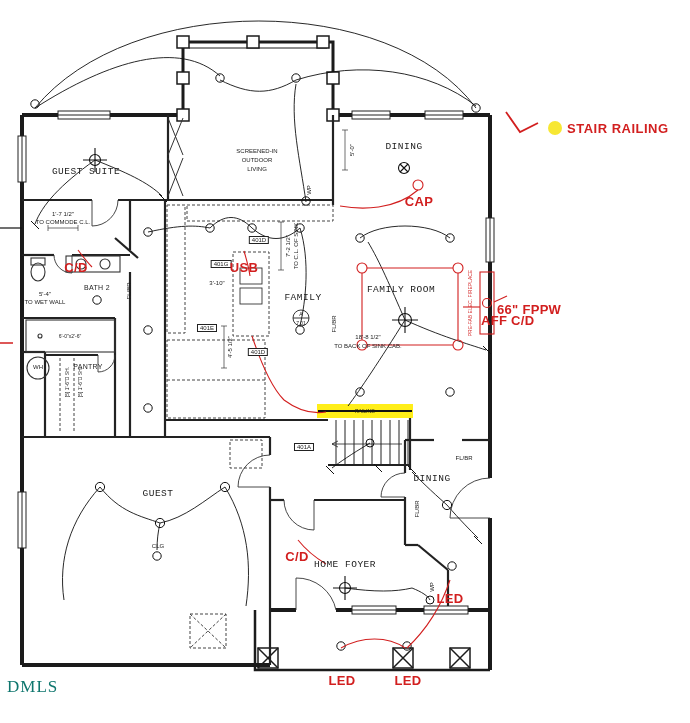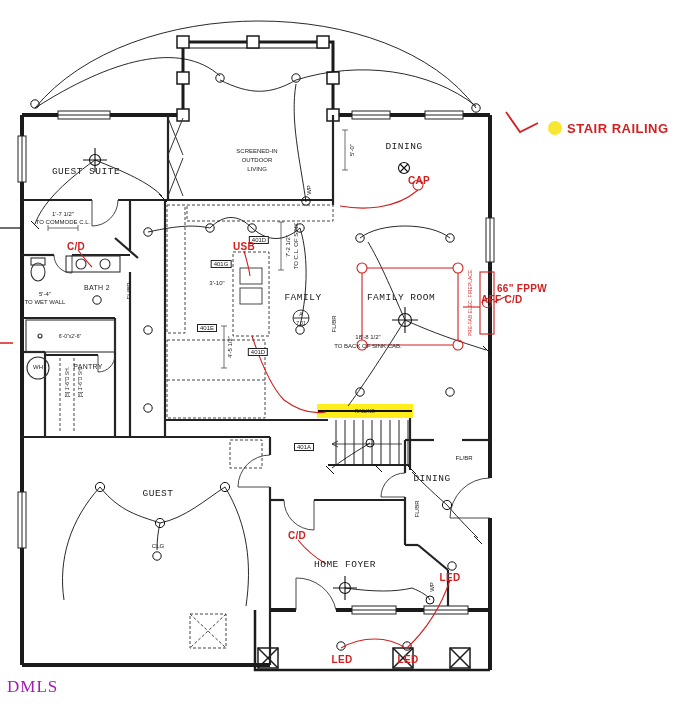--- a/index.html
+++ b/index.html
@@ -5,26 +5,26 @@
   html,body{margin:0;padding:0;background:#ffffff;}
   .canvas{position:relative;width:690px;height:723px;background:#fff;overflow:hidden;
           font-family:"Liberation Sans",sans-serif;color:#1b1b1b;}
   .plan-svg{position:absolute;left:0;top:0;}
   .lbl{position:absolute;white-space:nowrap;transform:translate(-50%,-50%);line-height:1;}
   .room{font-size:9.5px;letter-spacing:.5px;font-family:Liberation Mono, monospace;}
   .tiny{font-size:7px;letter-spacing:.3px;}
   .micro{font-size:6px;}
   .nano{font-size:5px;}
   .vert{transform:translate(-50%,-50%) rotate(-90deg);}
-  .redlbl{color:#d21f1f;font-size:10px;font-weight:bold;letter-spacing:.3px;}
+  .redlbl{color:#d21f1f;font-size:13px;font-weight:bold;letter-spacing:.3px;margin-top:20px;}
   .rednano{color:#d21f1f;font-size:5px;}
   .boxed{font-size:6px;border:1px solid #222;background:#fff;padding:0 2px;}
   .anchorL{transform:translate(0,-50%);}
   .legend-lbl{color:#d21f1f;font-size:13px;font-weight:600;letter-spacing:.5px;}
-  .watermark{font-family:"Liberation Serif",serif;font-size:17px;color:#a21caf;letter-spacing:1px;}
+  .watermark{font-family:"Liberation Serif",serif;font-size:17px;color:#0f766e;letter-spacing:1px;}
 </style>
 </head>
 <body>
 
 <div class="canvas">
 
   <svg class="plan-svg" width="690" height="723" viewBox="0 0 690 723">
 
     <g stroke="#1b1b1b" fill="none" stroke-width="4">
       <path d="M22,115 H183"></path>
@@ -283,21 +283,21 @@
 
     <circle cx="555" cy="128" r="7" fill="#f7e733"></circle>
   </svg>
 
   <div class="lbl room" style="left:86px;top:172px">GUEST SUITE</div>
   <div class="lbl micro" style="left:257px;top:151px">SCREENED-IN</div>
   <div class="lbl micro" style="left:257px;top:160px">OUTDOOR</div>
   <div class="lbl micro" style="left:257px;top:169px">LIVING</div>
   <div class="lbl room" style="left:404px;top:147px">DINING</div>
   <div class="lbl room" style="left:303px;top:298px">FAMILY</div>
-  <div class="lbl room" style="left:401px;top:298px">FAMILY ROOM</div>
+  <div class="lbl room" style="left:401px;top:290px">FAMILY ROOM</div>
   <div class="lbl room" style="left:158px;top:494px">GUEST</div>
   <div class="lbl room" style="left:432px;top:479px">DINING</div>
   <div class="lbl room" style="left:345px;top:565px">HOME FOYER</div>
   <div class="lbl tiny" style="left:97px;top:287px">BATH 2</div>
   <div class="lbl tiny" style="left:88px;top:366px">PANTRY</div>
   <div class="lbl micro" style="left:38px;top:367px">WH</div>
 
   <div class="lbl micro" style="left:63px;top:214px">1'-7 1/2"</div>
   <div class="lbl micro" style="left:63px;top:222px">TO COMMODE C.L.</div>
   <div class="lbl micro" style="left:45px;top:294px">5'-4"</div>

